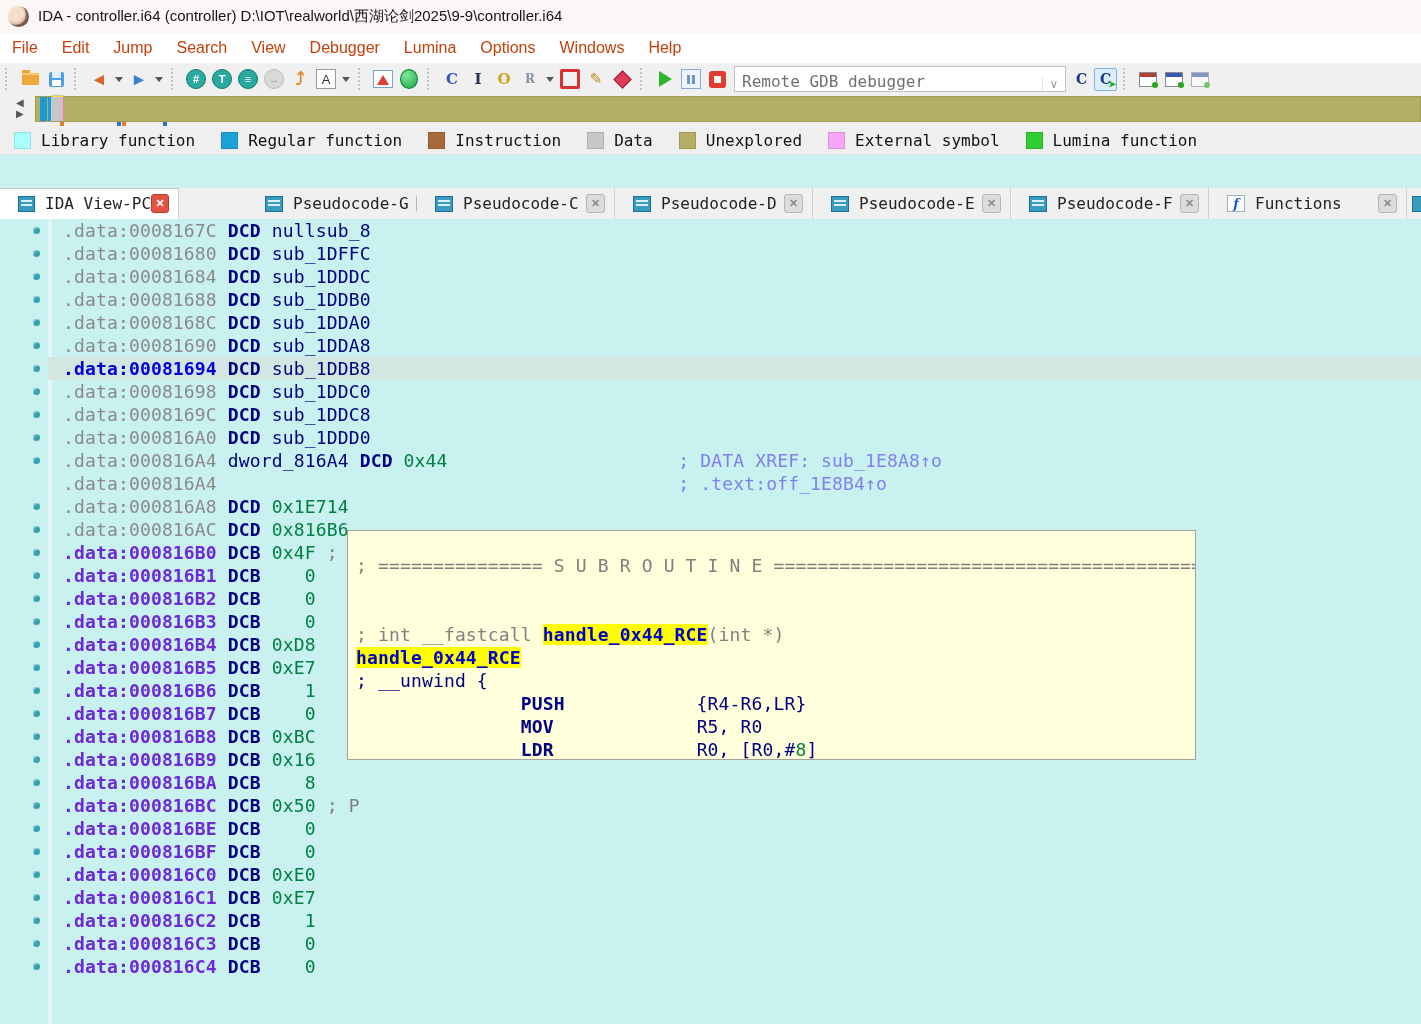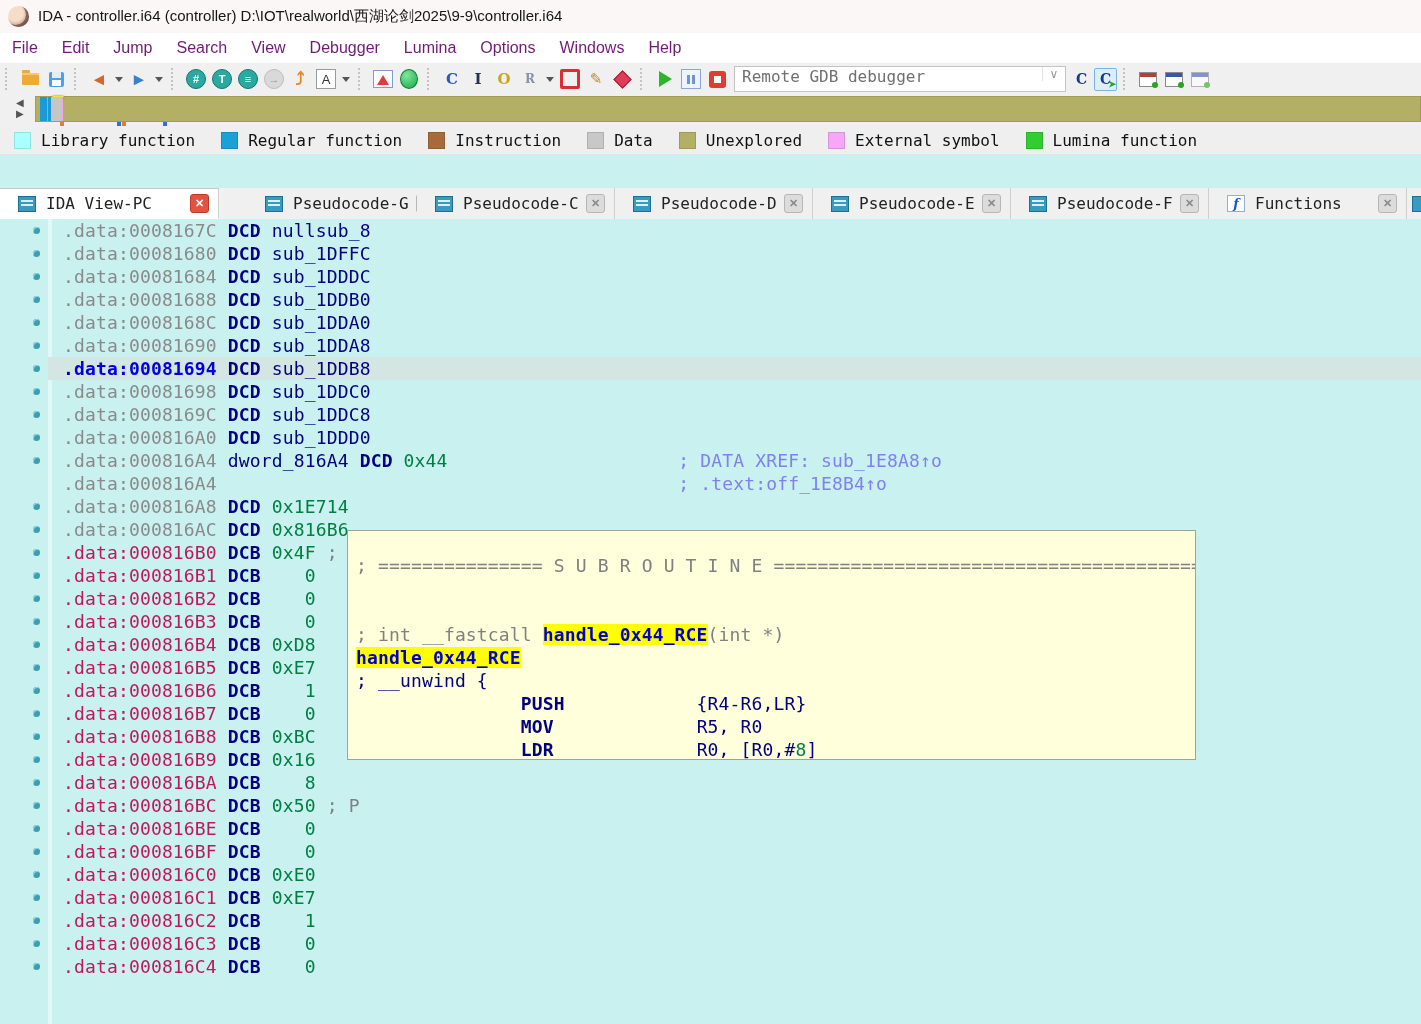--- a/index.html
+++ b/index.html
@@ -6,21 +6,21 @@
   #screen{position:relative;width:1421px;height:1024px;background:#c9f1f0;overflow:hidden;
     font-family:"Liberation Sans",sans-serif;-webkit-font-smoothing:antialiased;}
   
   #titlebar{position:absolute;left:0;top:0;width:100%;height:33px;background:#faf7f6;border-bottom:1px solid #e8e4e2;display:flex;align-items:center;}
   #ida-logo{width:21px;height:21px;border-radius:50%;margin:0 9px 0 8px;
     background:radial-gradient(circle at 35% 35%,#f6ddc8 0 40%,#caa291 65%,#6d5a52 100%);
     box-shadow:inset -3px -2px 0 rgba(60,40,30,.55);}
   #title-text{font-size:15px;color:#151515;}
   
   #menubar{position:absolute;left:0;top:33px;width:100%;height:30px;background:#ffffff;display:flex;align-items:center;border-bottom:1px solid #ececec;}
-  .menu-item{font-size:16px;color:#701a75;padding:0 12px;cursor:default;}
+  .menu-item{font-size:16px;color:#c2410c;padding:0 12px;cursor:default;}
   
   #toolbar{position:absolute;left:0;top:63px;width:100%;height:32px;background:#f0f0f0;display:flex;align-items:center;border-bottom:1px solid #e2e2e2;}
   .tsep{width:5px;height:22px;border-left:2px dotted #c3c3c3;margin:0 5px;}
   .tbtn{width:24px;height:24px;display:flex;align-items:center;justify-content:center;position:relative;margin:0 1px;border-radius:2px;}
   .caret{width:0;height:0;border-left:4px solid transparent;border-right:4px solid transparent;border-top:5px solid #555;margin:0 3px;}
   .folder{width:17px;height:12px;background:#eda93b;border-radius:1px;position:relative;box-shadow:inset 0 2px 0 #f7c96e;}
   .folder:before{content:"";position:absolute;top:-3px;left:0;width:8px;height:3px;background:#eda93b;border-radius:1px 1px 0 0;}
   .floppy{width:15px;height:15px;background:#4d9fe8;border-radius:2px;position:relative;}
   .floppy:before{content:"";position:absolute;left:3px;top:0;width:9px;height:6px;background:#dfeefb;}
   .floppy:after{content:"";position:absolute;left:3px;bottom:1px;width:9px;height:6px;background:#ffffff;}
@@ -34,21 +34,21 @@
   .green-ellipse{width:16px;height:18px;border-radius:50%;background:radial-gradient(circle at 35% 30%,#7fe89a,#17a848);border:1px solid #0d7c33;}
   .letter-ic{font-size:15px;font-weight:bold;font-family:"DejaVu Serif",serif;}
   .redbox-ic{width:14px;height:14px;border:3px solid #d83030;border-radius:2px;}
   .pencil-ic{font-size:15px;color:#b89020;}
   .diamond-ic{width:11px;height:11px;background:#e23b5a;transform:rotate(45deg);border:1px solid #a01c34;}
   .play-ic{width:0;height:0;border-top:8px solid transparent;border-bottom:8px solid transparent;border-left:13px solid #2db52d;}
   .pause-ic{width:18px;height:18px;border:1px solid #88a8d8;background:#eef4fb;display:flex;align-items:center;justify-content:center;gap:2px;}
   .pause-ic i{width:3px;height:9px;background:#6f95cc;}
   .stop-ic{width:17px;height:17px;background:#e23b30;border-radius:3px;display:flex;align-items:center;justify-content:center;}
   .stop-ic i{width:7px;height:7px;background:#fff;}
-  #dbg-combo{width:330px;height:24px;background:#fff;border:1px solid #c4c4c4;display:flex;align-items:flex-start;margin:0 4px;}
+  #dbg-combo{width:330px;height:24px;background:#fff;border:1px solid #c4c4c4;display:flex;align-items:flex-end;margin:0 4px;}
   #dbg-combo .txt{flex:1;font-family:"DejaVu Sans Mono",monospace;font-size:16px;color:#707070;padding-left:7px;white-space:nowrap;overflow:hidden;}
   #dbg-combo .dd{width:22px;color:#9a9a9a;font-size:12px;text-align:center;border-left:1px solid #e4e4e4;}
   .cbtn{width:21px;height:21px;display:flex;align-items:center;justify-content:center;font-family:"DejaVu Serif",serif;font-weight:bold;font-size:14px;color:#123a8a;position:relative;margin:0 1px;}
   .cbtn.sel{background:#ddeefa;border:1px solid #7ab4e2;border-radius:2px;}
   .cbtn .grn{position:absolute;right:0;bottom:1px;color:#23a81c;font-size:9px;font-weight:bold;}
   .winic{width:16px;height:13px;border:1px solid #8a8a8a;background:#fff;position:relative;margin:0 3px;}
   .winic:before{content:"";position:absolute;left:0;top:0;width:100%;height:4px;background:#b04038;}
   .winic.g:before{background:#3858b0;}
   .winic:after{content:"";position:absolute;right:-2px;bottom:-2px;width:6px;height:6px;border-radius:50%;background:#23a81c;}
   
@@ -82,21 +82,21 @@
   .dtab .tlabel{font-family:"DejaVu Sans Mono",monospace;font-size:16px;color:#222;white-space:nowrap;flex:1;}
   .dtab .xbtn{margin-right:9px;}
   #tab-sliver{position:absolute;right:0;top:0;height:31px;width:14px;border-left:1px solid #cfcfcf;background:#f0f0f0;overflow:hidden;}
   #tab-sliver .ticon{width:16px;height:14px;margin:8px 0 0 5px;background:#3a9bc0;border:1px solid #1d6e92;}
   
   #listing{position:absolute;left:0;top:219px;width:100%;height:805px;background:#c9f1f0;}
   #margin-strip{position:absolute;left:48px;top:0;width:4px;height:100%;background:#e2f8f8;}
   .lrow{position:relative;height:23px;line-height:23px;white-space:pre;font-family:"DejaVu Sans Mono",monospace;font-size:18px;letter-spacing:0.15px;padding-left:63px;}
   .lrow.hl{background:linear-gradient(to right,transparent 48px,#d3e6e1 48px);}
   .dot{position:absolute;left:33px;top:8px;width:7px;height:7px;border-radius:50%;background:#3c9fb0;box-shadow:inset 1px 1px 0 #8ed4de;}
-  .ag{color:#8a8a8a;} .ao{color:#be185d;} .ab{color:#0000dd;font-weight:bold;}
+  .ag{color:#8a8a8a;} .ao{color:#6d28d9;font-weight:bold;} .ab{color:#0000dd;font-weight:bold;}
   .kw{color:#000080;font-weight:bold;} .nm{color:#000080;} .num{color:#008040;}
   .cmt{color:#808080;} .xref{color:#8080f0;}
   .hlid{color:#0000cc;font-weight:bold;background:#ffff00;}
   
   #tooltip{position:absolute;left:347px;top:530px;width:849px;height:230px;background:#ffffdc;border:1px solid #a2a296;box-sizing:border-box;overflow:hidden;z-index:5;}
   #tooltip .trow{height:23px;line-height:23px;white-space:pre;font-family:"DejaVu Sans Mono",monospace;font-size:18px;letter-spacing:0.15px;padding-left:8px;}
 </style>
 </head>
 <body>
 
@@ -279,21 +279,21 @@
     <div id="debugrow-close" class="xbtn x-red">✕</div>
     <div id="outtab">
       <div id="outtab-icon">0</div>
     </div>
   </div>
 
   <div id="tabrow">
     <div id="tab-sliver">
         <div class="ticon"></div>
       </div>
-  <div class="dtab active" style="left: 0px; width: 219px;">
+  <div class="dtab active" style="left: 0px; width: 179px;">
         <span class="ticon"></span>
         <span class="tlabel">IDA View-PC</span>
         <span class="xbtn x-red">✕</span>
       </div>
       <div class="dtab" style="left: 219px; width: 198px; margin-left: 28px;">
         <span class="ticon"></span>
         <span class="tlabel">Pseudocode-G</span>
         <span class="xbtn x-gray">✕</span>
       </div>
       <div class="dtab" style="left: 417px; width: 198px;">

